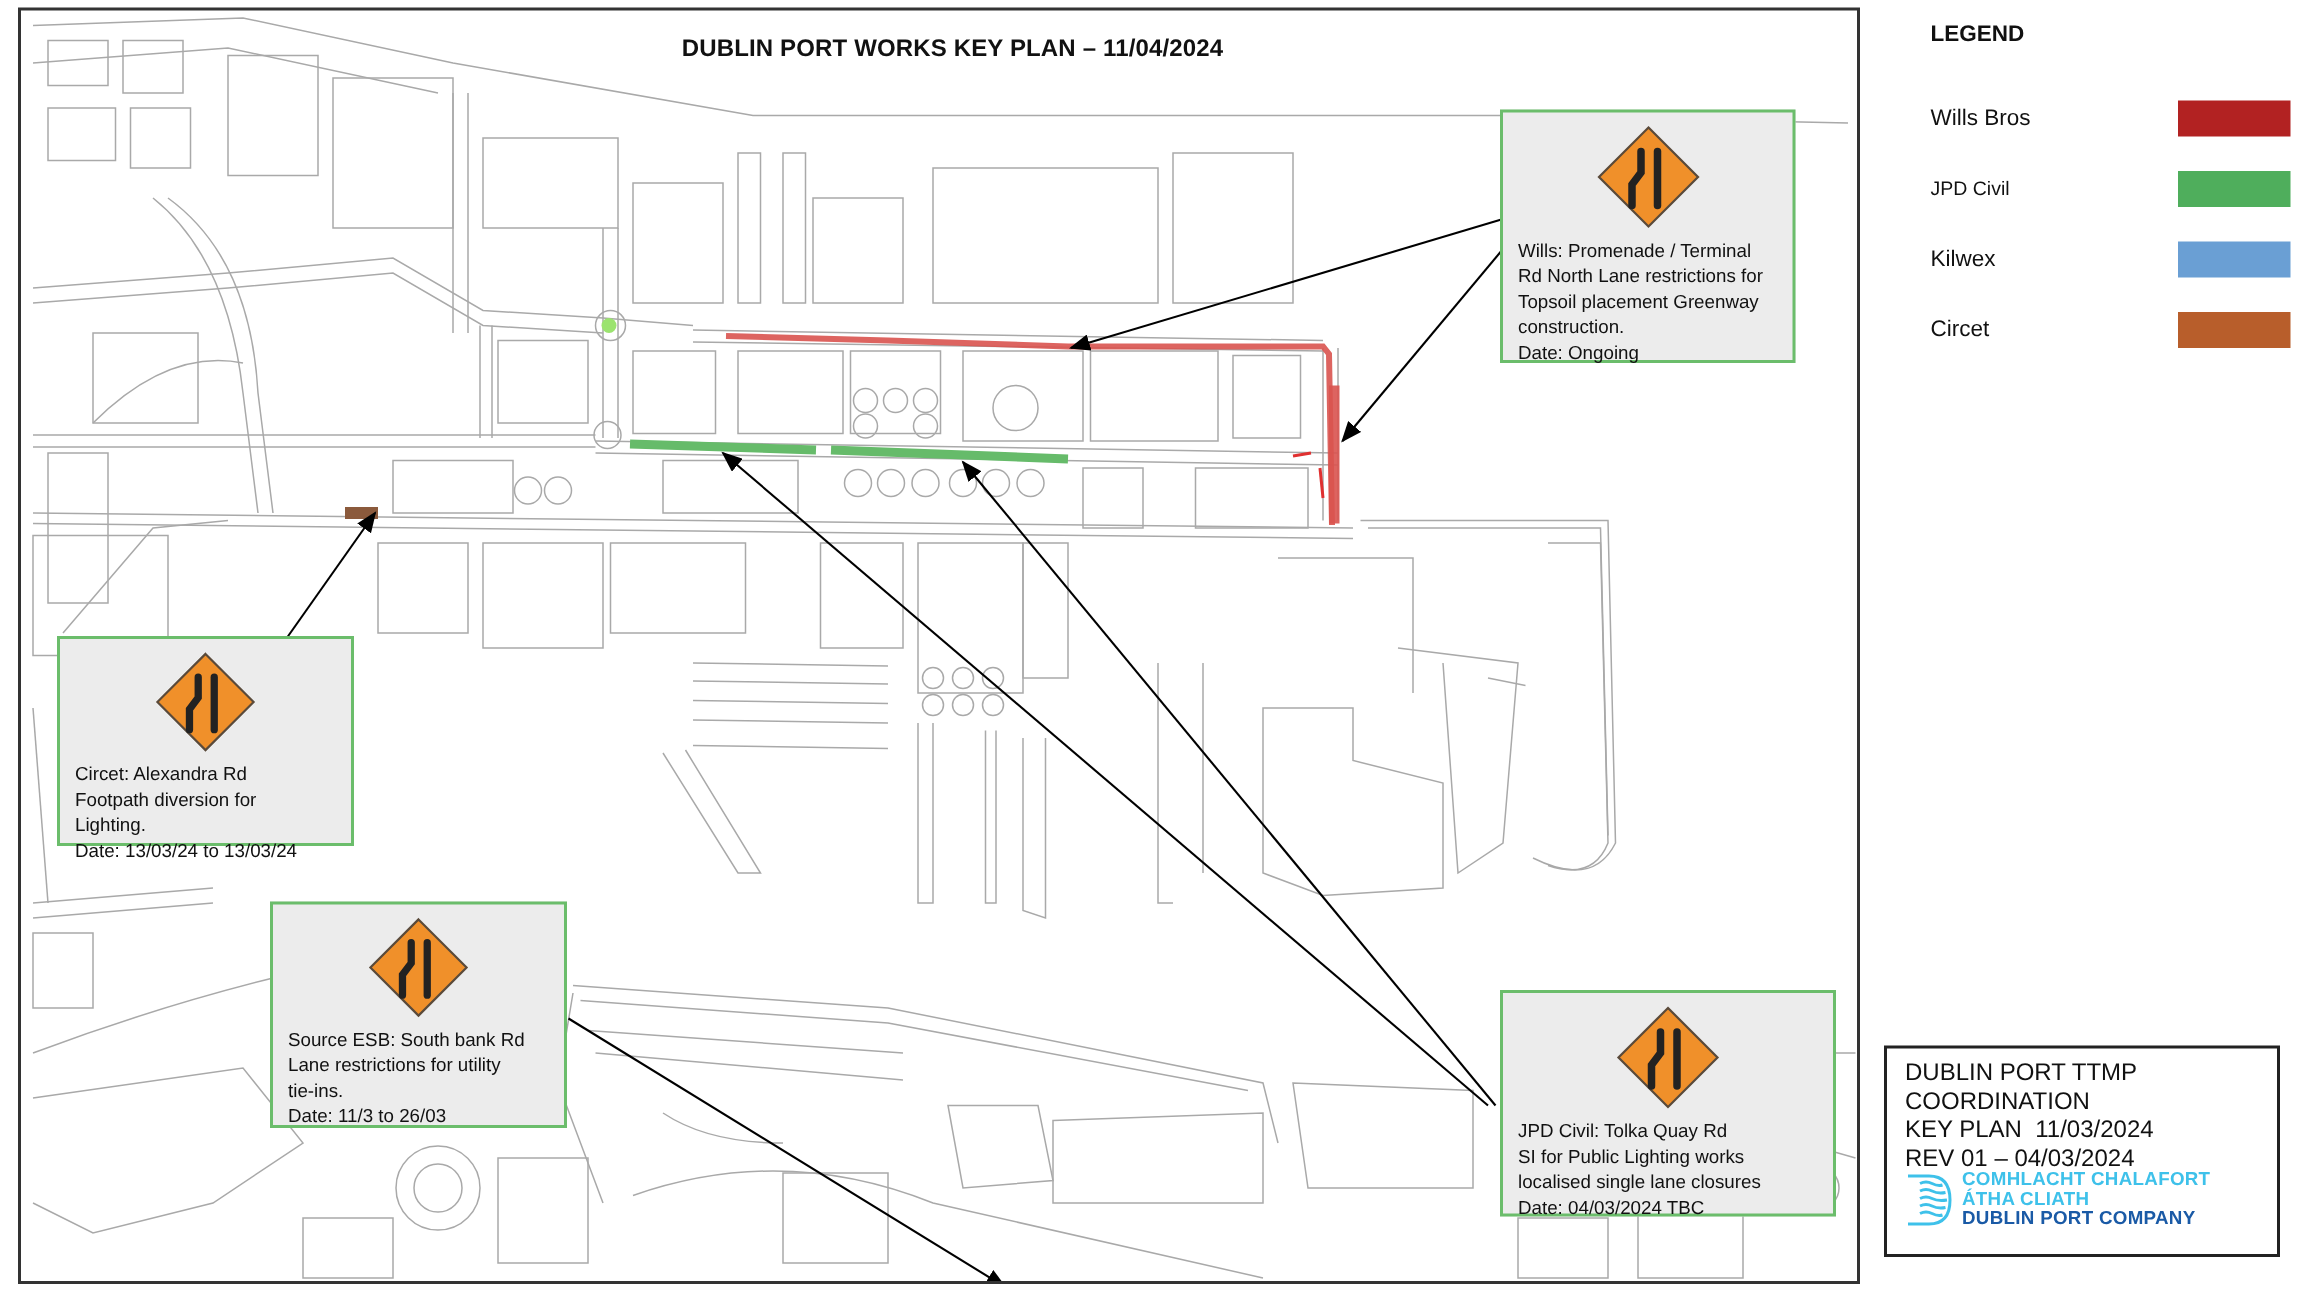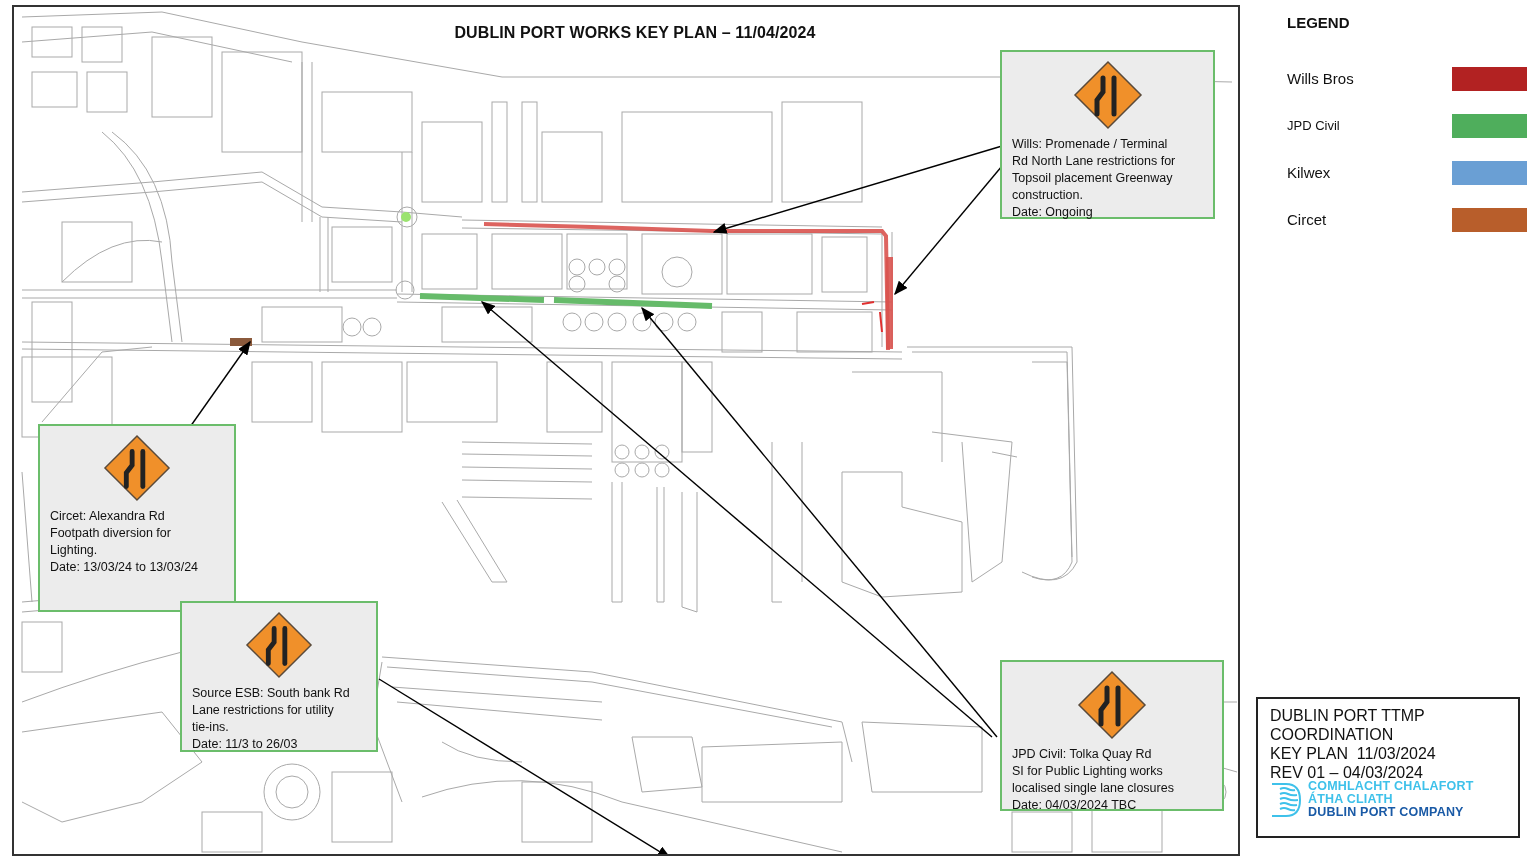--- a/index.html
+++ b/index.html
@@ -184,21 +184,21 @@
       <line x1="990" y1="735" x2="480" y2="300" marker-end="url(#arrowhead)"></line>
       <line x1="995" y1="735" x2="640" y2="306" marker-end="url(#arrowhead)"></line>
       <line x1="188" y1="425" x2="248" y2="340" marker-end="url(#arrowhead)"></line>
       <line x1="377" y1="677" x2="668" y2="856" marker-end="url(#arrowhead)"></line>
     </g>
   </svg>
 </div>
 
 <div class="title">DUBLIN PORT WORKS KEY PLAN – 11/04/2024</div>
 
-<div class="callout" style="left:1000px; top:50px; width:215px; height:169px;">
+<div class="callout" style="left:1000px; top:73px; width:197px; height:169px;">
   <svg class="sign" width="70" height="70" viewBox="0 0 70 70">
     <polygon points="35,2 68,35 35,68 2,35" fill="#f0902a" stroke="#5a4a3a" stroke-width="1.5"></polygon>
     <path d="M30,18 L30,32 L24,40 L24,54" stroke="#222" stroke-width="5" fill="none" stroke-linecap="round"></path>
     <path d="M41,18 L41,54" stroke="#222" stroke-width="5" fill="none" stroke-linecap="round"></path>
   </svg>
   <p>
     <span>Wills: Promenade / Terminal</span><br>
     <span>Rd North Lane restrictions for</span><br>
     <span>Topsoil placement Greenway</span><br>
     <span>construction.</span><br>
@@ -213,21 +213,21 @@
     <path d="M41,18 L41,54" stroke="#222" stroke-width="5" fill="none" stroke-linecap="round"></path>
   </svg>
   <p>
     <span>JPD Civil: Tolka Quay Rd</span><br>
     <span>SI for Public Lighting works</span><br>
     <span>localised single lane closures</span><br>
     <span>Date: 04/03/2024 TBC</span>
   </p>
 </div>
 
-<div class="callout" style="left:38px; top:424px; width:198px; height:188px;">
+<div class="callout" style="left:38px; top:424px; width:198px; height:140px;">
   <svg class="sign" width="68" height="68" viewBox="0 0 70 70">
     <polygon points="35,2 68,35 35,68 2,35" fill="#f0902a" stroke="#5a4a3a" stroke-width="1.5"></polygon>
     <path d="M30,18 L30,32 L24,40 L24,54" stroke="#222" stroke-width="5" fill="none" stroke-linecap="round"></path>
     <path d="M41,18 L41,54" stroke="#222" stroke-width="5" fill="none" stroke-linecap="round"></path>
   </svg>
   <p>
     <span>Circet: Alexandra Rd</span><br>
     <span>Footpath diversion for</span><br>
     <span>Lighting.</span><br>
     <span>Date: 13/03/24 to 13/03/24</span>

